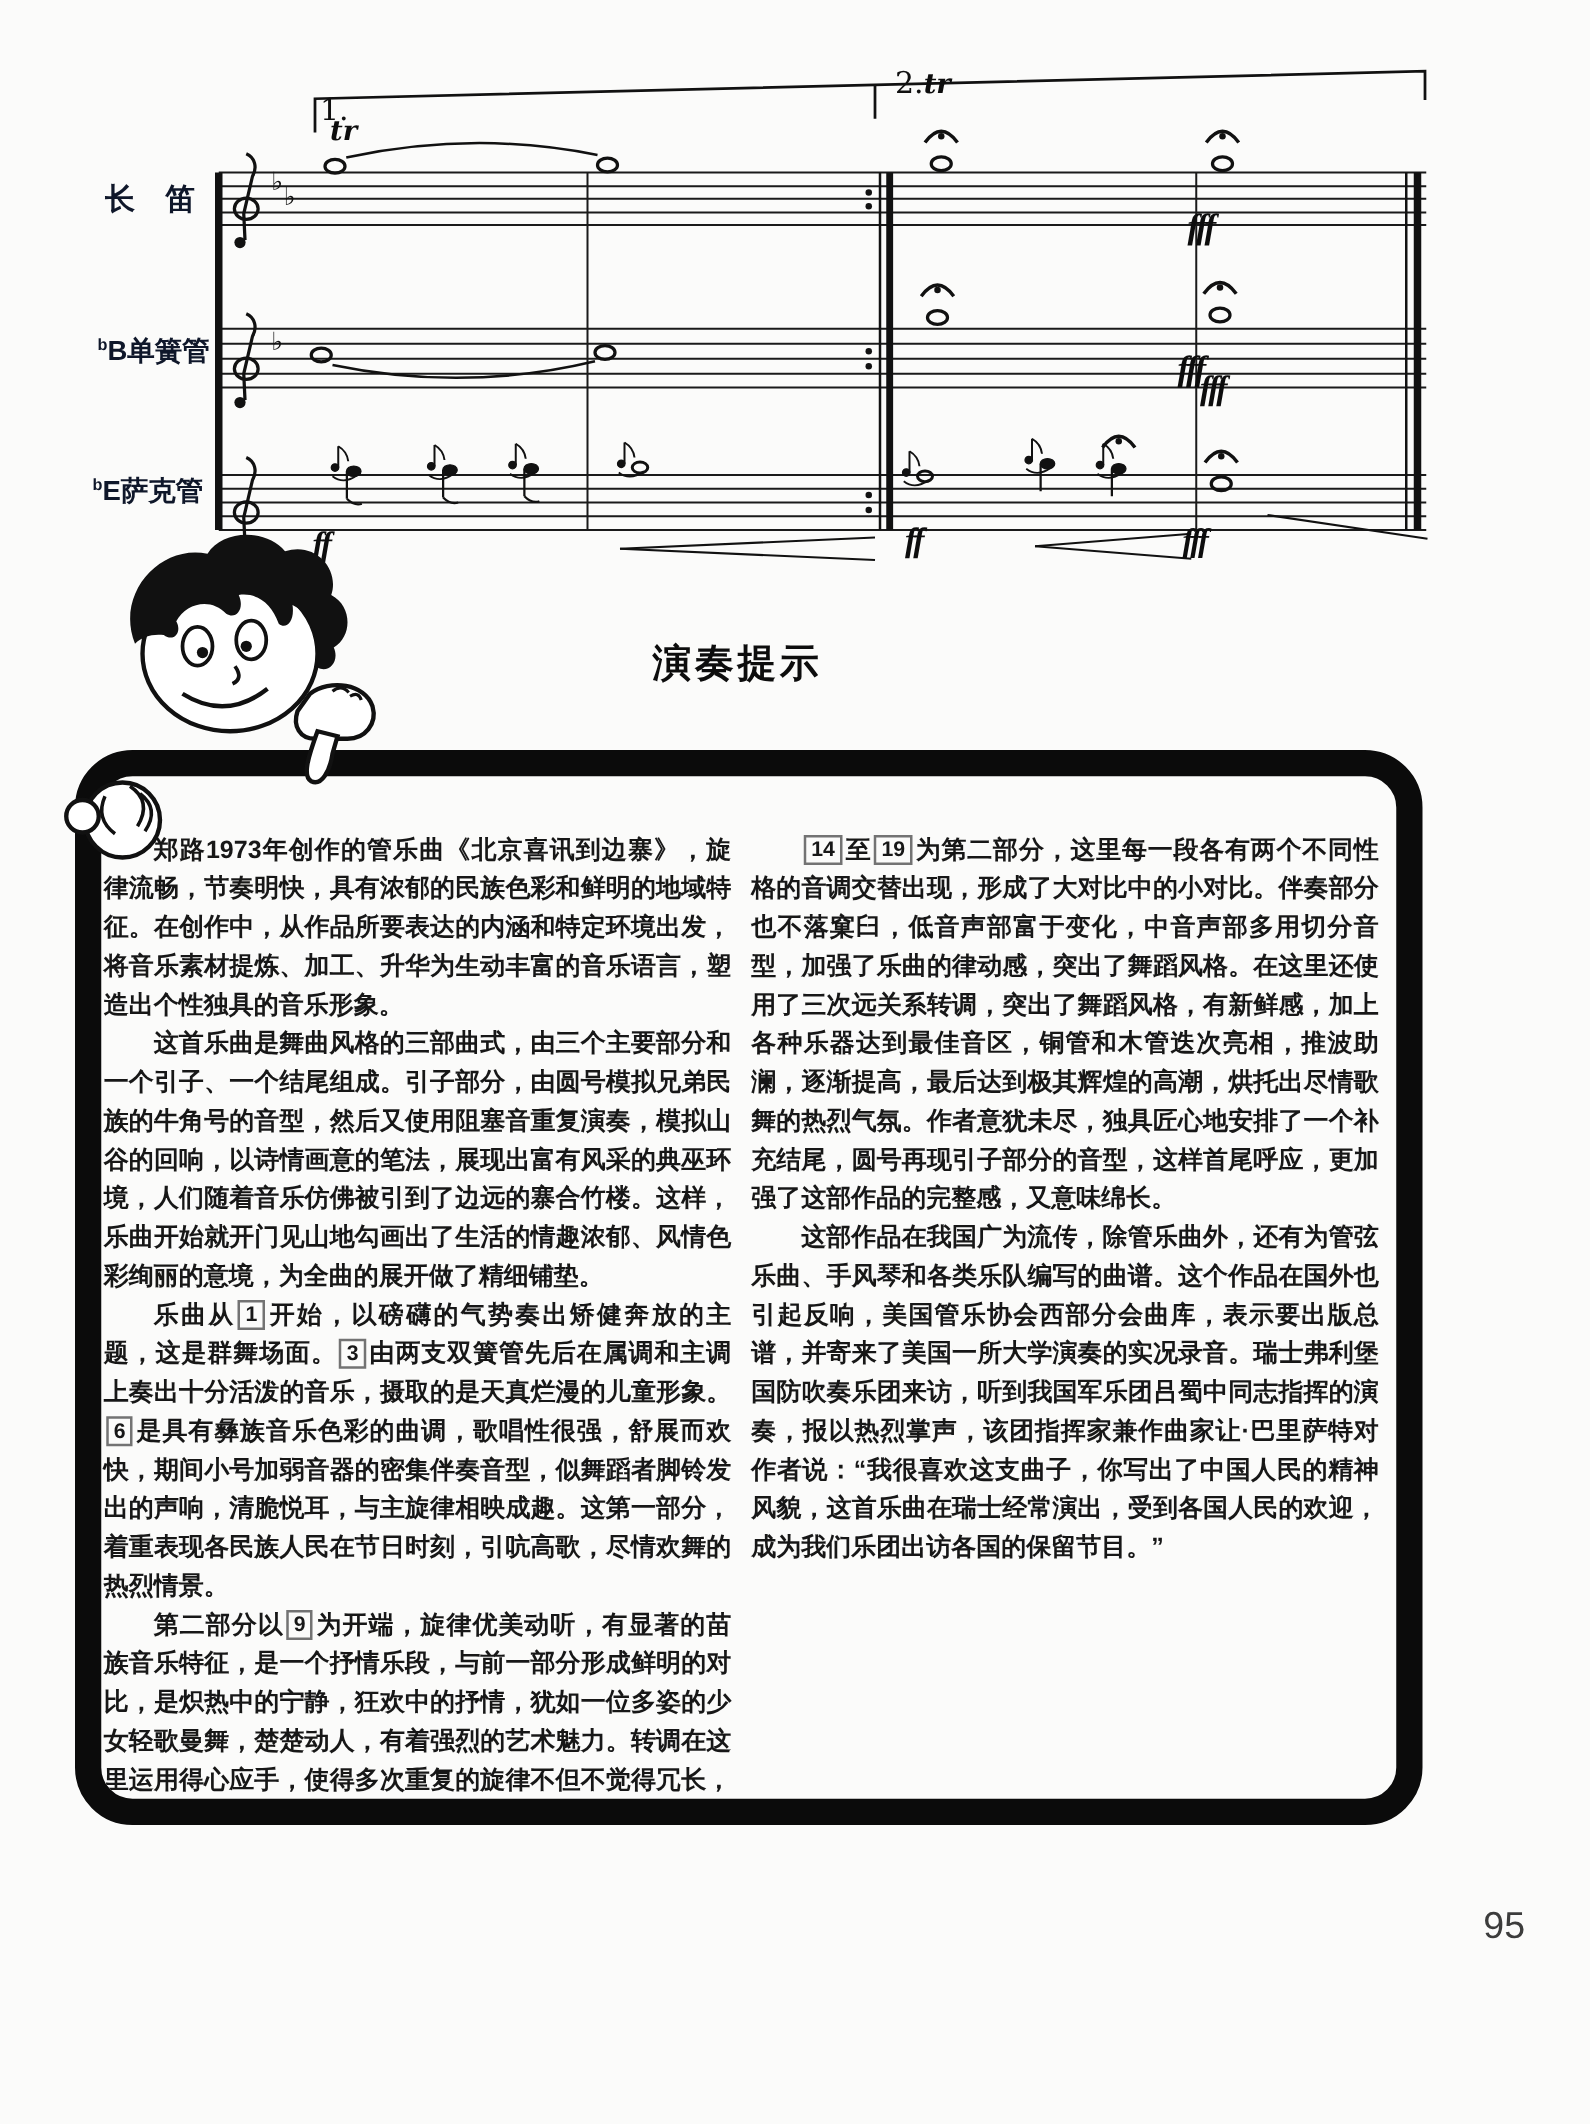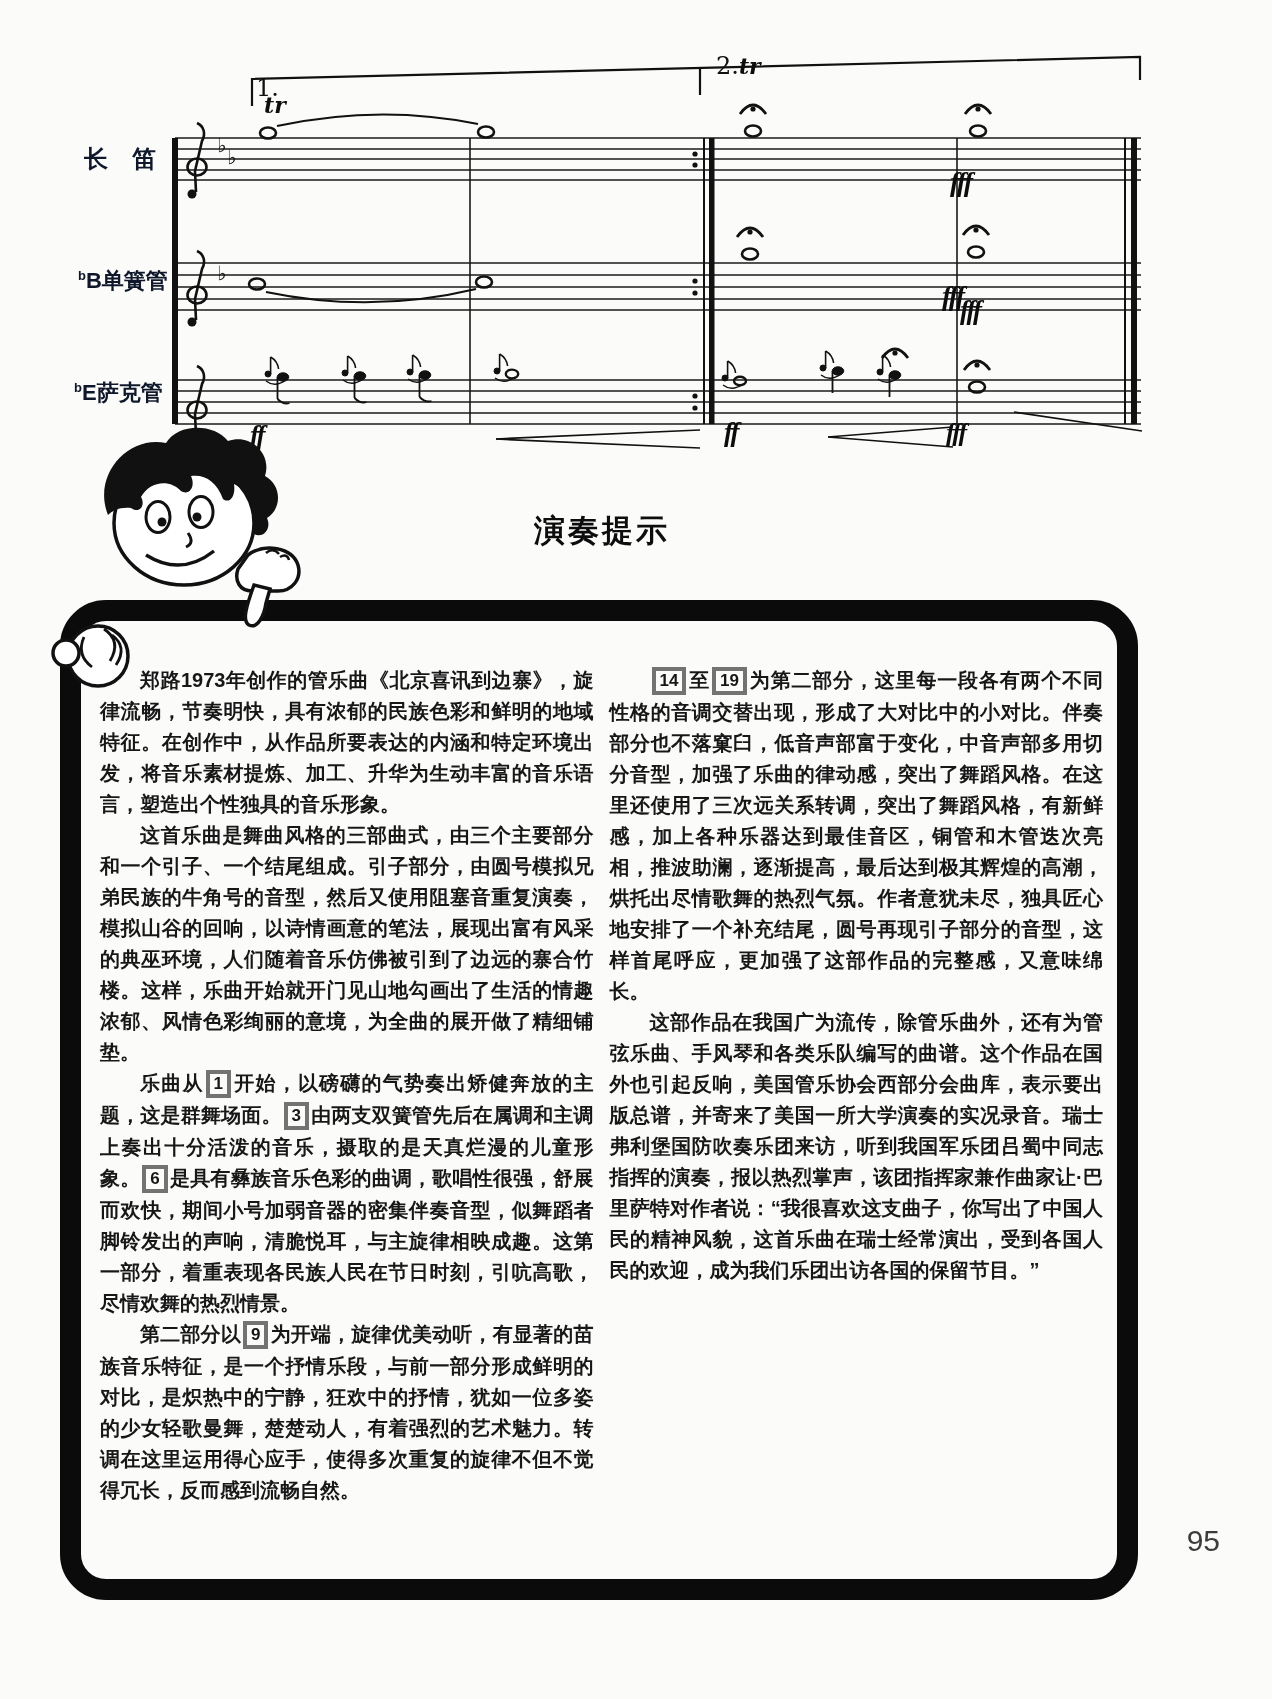--- a/index.html
+++ b/index.html
@@ -13,29 +13,29 @@
   .inst1{left:84px;top:143px;font-size:24px;}
   .inst2{left:78px;top:266px;font-size:22px;}
   .inst3{left:74px;top:378px;font-size:22px;}
   .dyn{position:absolute;font-family:Liberation Serif, serif;font-style:italic;font-weight:800;
        color:#0d0d0d;letter-spacing:-2px;}
   .volta-num{position:absolute;font-family:"DejaVu Serif",serif;font-size:24px;color:#101010;}
   .tr{font-family:"DejaVu Serif",serif;font-style:italic;font-weight:800;font-size:22px;color:#0d0d0d;}
   .tr-fl{position:absolute;left:264px;top:92px;}
   .v2wrap{position:absolute;left:684px;top:52px;margin-left:32px;}
   
-  .title{position:absolute;left:12px;top:510px;width:1180px;text-align:center;
+  .title{position:absolute;left:0;top:510px;width:1180px;text-align:center;
          font-size:31px;font-weight:800;letter-spacing:3px;color:#0d0d0d;}
   
-  .artbox{position:absolute;left:60px;top:600px;width:1078px;height:1000px;
+  .artbox{position:absolute;left:60px;top:600px;width:1078px;height:860px;
           box-sizing:border-box;border:21px solid #0b0b0b;border-radius:46px;
-          background:#fbfbfa;padding:44px 14px 10px 19px;display:flex;gap:16px;overflow:hidden;}
+          background:#fbfbfa;padding:44px 14px 10px 2px;display:flex;gap:16px;overflow:hidden;}
   .col{flex:1;text-align:justify;font-size:20px;line-height:31px;font-weight:600;color:#171717;}
   .col p{margin:0;text-indent:2em;}
-  .rmark{display:inline-block;border:4px solid #737373;padding:0 4px;margin:1px 2px;
+  .rmark{display:inline-block;border:2px solid #737373;padding:0 4px;margin:1px 2px;
          line-height:20px;font-size:17px;text-indent:0;transform:translateY(-1px);}
   
   .cartoon{position:absolute;left:46px;top:413px;width:290px;height:305px;z-index:5;}
   
   .pagenum{position:absolute;right:52px;top:1524px;font-size:30px;color:#3c3c3c;
            font-family:"Liberation Sans",sans-serif;}
 </style>
 </head>
 <body>
 

